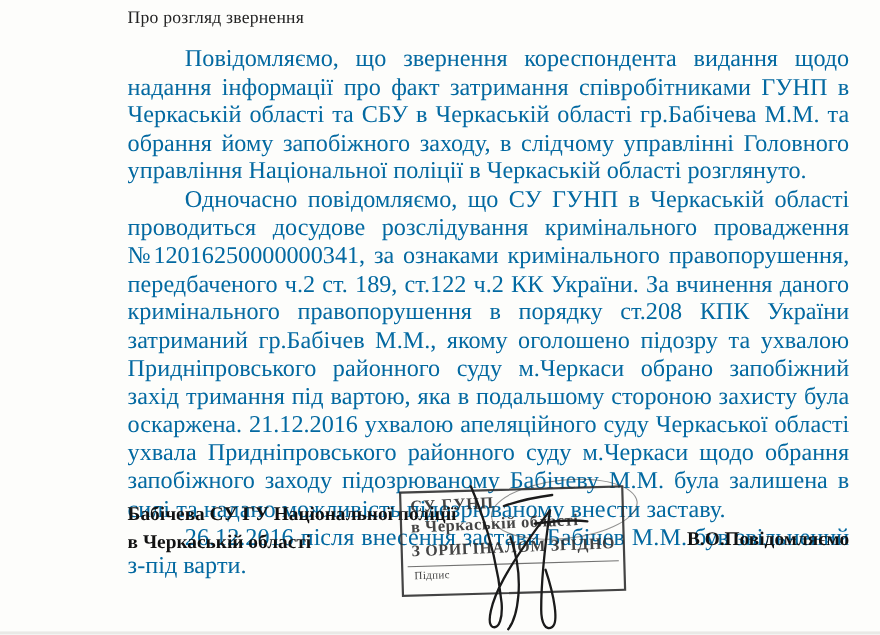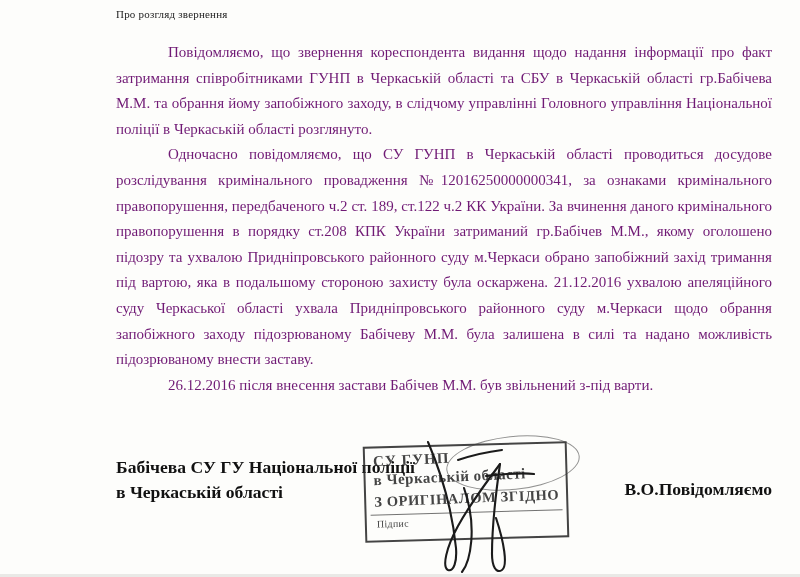--- a/index.html
+++ b/index.html
@@ -19,34 +19,34 @@
     position: absolute;
     left: 0; top: 0;
     width: 800px;
     height: 577px;
     background: #fdfdfb;
   }
   .subject {
     position: absolute;
     left: 116px;
     top: 8px;
-    font-size: 11px;
+    font-size: 16px;
     letter-spacing: 0.2px;
     color: #232323;
   }
   .body-text {
     position: absolute;
     left: 116px;
     top: 40px;
     width: 656px;
-    font-size: 15px;
+    font-size: 22px;
     line-height: 25.6px;
     text-align: justify;
     text-justify: inter-word;
-    color: #701a75;
+    color: #0369a1;
   }
   .body-text p {
     margin: 0;
     text-indent: 52px;
   }
   .signature {
     position: absolute;
     left: 116px;
     top: 455px;
     width: 656px;

